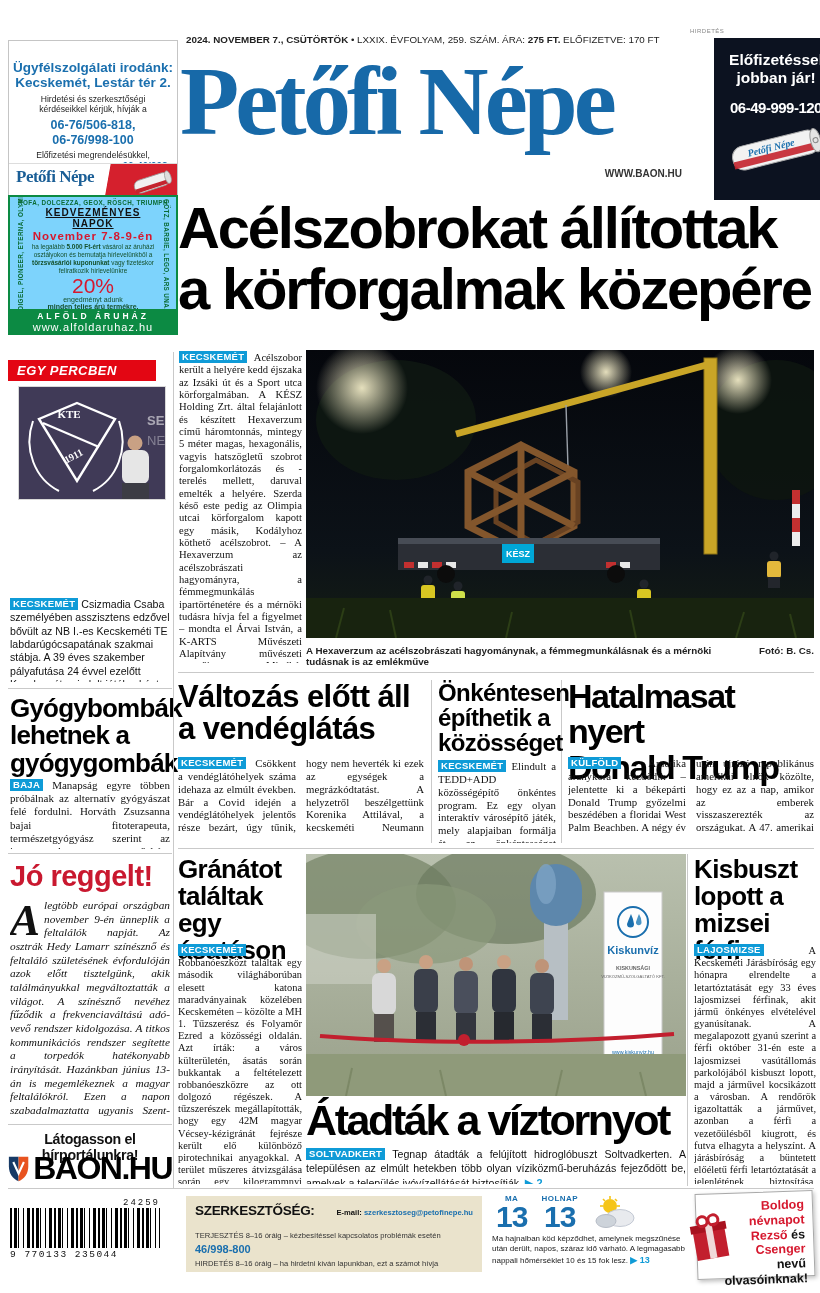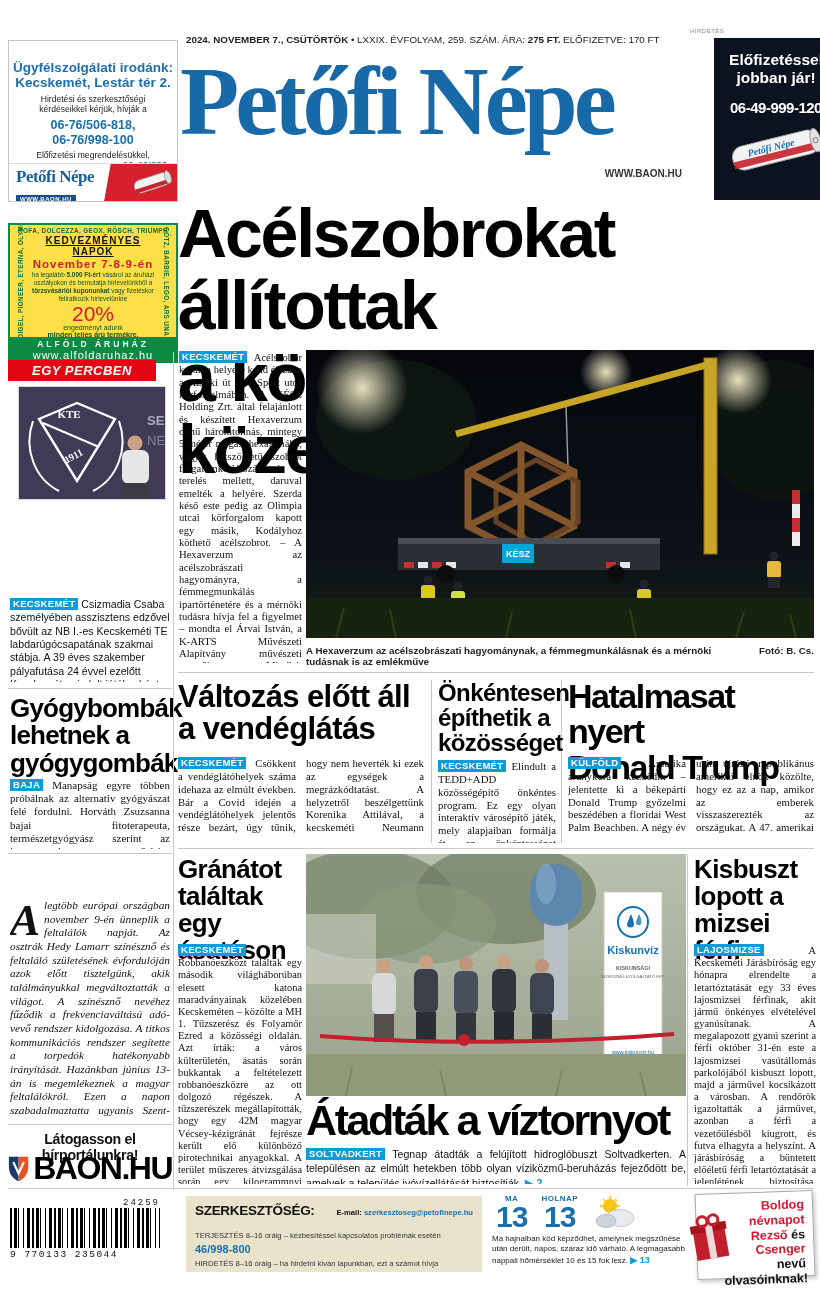--- a/index.html
+++ b/index.html
@@ -26,30 +26,30 @@
   
   #svc { left:8px; top:40px; width:170px; height:162px; border:1px solid #c5c5c5; text-align:center; overflow:hidden; }
   #svc .t { color:#1a6fae; font-size:13.5px; font-weight:bold; line-height:1.1; }
   #svc .s { font-size:8.6px; color:#222; line-height:1.25; }
   #svc .ph { color:#1a6fae; font-size:12.5px; font-weight:bold; line-height:1.15; }
   #svc-logo { position:absolute; bottom:0; left:0; width:100%; height:38px;
     background:linear-gradient(100deg,#ffffff 58%,#d5202d 58.5%); border-top:1px solid #ddd; text-align:left; }
   #svc-logo .pn { color:#1a5e96; font-family:"Liberation Serif", serif; font-weight:bold; font-size:17px; margin:3px 0 0 7px; letter-spacing:-0.5px; }
   #svc-logo .u { display:inline-block; background:#1a4f8a; color:#fff; font-size:6px; font-weight:bold; padding:1px 4px; margin-left:7px; letter-spacing:.5px; }
   
-  #alfold { left:8px; top:223px; width:170px; height:140px; background:#fde047; border:2px solid #0c8a43; overflow:hidden; }
+  #alfold { left:8px; top:195px; width:170px; height:140px; background:#7dd3fc; border:2px solid #0c8a43; overflow:hidden; }
   #alfold .edge { color:#0b6b35; font-weight:bold; font-size:6.3px; letter-spacing:.4px; white-space:nowrap; }
   #alfold .mid { position:absolute; left:14px; right:14px; top:10px; text-align:center; }
   
   #subad { left:714px; top:38px; width:124px; height:162px; background:#0c1220; color:#fff; text-align:center; overflow:hidden; }
   
   #masthead { left:180px; top:40px; width:505px; height:150px; color:#1769a8;
     font-family:"Liberation Serif", serif; font-weight:bold; font-size:97px; letter-spacing:-4px; line-height:1.28; white-space:nowrap; }
   
-  #leadh { left:178px; top:197px; width:640px; font-size:68px; font-weight:bold; letter-spacing:-2.2px; line-height:1.06; color:#000; }
+  #leadh { left:178px; top:197px; width:640px; font-size:58px; font-weight:bold; letter-spacing:-2.2px; line-height:1.06; color:#000; }
   
   .rail-h { font-weight:bold; letter-spacing:-0.8px; line-height:1.05; color:#000; }
   #morning-body { font-style:italic; }
   #morning-body .cap { float:left; font-size:45px; line-height:.82; font-weight:bold; padding:3px 4px 0 0; }
   
   .photo { display:block; }
   .caption { font-size:9.8px; font-weight:bold; color:#222; }
   
   #beige { left:186px; top:1196px; width:296px; height:76px; background:#eae3cc; padding:7px 9px; overflow:hidden; }
   .blueph { color:#1a6fae; font-weight:bold; }
@@ -124,21 +124,21 @@
         <circle cx="93" cy="26" r="2.5" fill="none" stroke="#888"></circle>
       </g>
     </svg>
   </div>
 
   <div id="leadh" class="abs">
     <div>Acélszobrokat állítottak</div>
     <div>a körforgalmak közepére</div>
   </div>
 
-  <div class="abs" style="left:8px;top:360px;width:148px;height:21px;background:#e30613;color:#fff;font-weight:bold;font-style:italic;font-size:13px;line-height:21px;padding-left:24px;letter-spacing:.5px">EGY PERCBEN</div>
+  <div class="abs" style="left:8px;top:360px;width:148px;height:21px;background:#e30613;color:#fff;font-weight:bold;font-style:italic;font-size:13px;line-height:21px;padding-left:9px;letter-spacing:.5px">EGY PERCBEN</div>
 
   <div class="abs" style="left:18px;top:386px;width:148px;height:114px;border:1px solid #d8d8d8;background:#3f3a56">
     <svg width="146" height="112" viewBox="0 0 146 112">
       <rect width="146" height="112" fill="#403a57"></rect>
       <text x="128" y="38" font-size="13" font-weight="bold" fill="#fff" opacity=".55" font-family="Liberation Sans, sans-serif">SE</text>
       <text x="128" y="58" font-size="13" fill="#fff" opacity=".35" font-family="Liberation Sans, sans-serif">NE</text>
       <polygon points="58,16 96,32 58,94 20,32" fill="none" stroke="#fff" stroke-width="2.4"></polygon>
       <line x1="24" y1="36" x2="80" y2="60" stroke="#fff" stroke-width="2"></line>
       <text x="50" y="31" text-anchor="middle" font-size="11" font-weight="bold" fill="#fff" font-family="Liberation Serif, serif">KTE</text>
       <text x="56" y="72" text-anchor="middle" font-size="10" font-weight="bold" fill="#fff" transform="rotate(-28 56 72)" font-family="Liberation Serif, serif">1911</text>
@@ -158,20 +158,21 @@
 
   <div class="hr" style="left:8px;top:688px;width:164px;height:1px"></div>
   <div class="abs rail-h" style="left:10px;top:695px;width:162px;font-size:26px">Gyógybombák lehetnek a gyógygombák</div>
   <div class="abs body-col serif just" style="left:10px;top:779px;width:160px;height:70px;font-size:11px;line-height:1.2">
     <span class="kicker">BAJA</span>
     <span>Manapság egyre többen próbálnak az alternatív gyógyászat felé fordulni. Horváth Zsuzsanna bajai fitoterapeuta, természetgyógyász szerint az immunrendszer erősítése vitaminokkal, immunstimulánsokkal is megoldható. A gyógygombák is segíthetnek a bajokon.</span>
     
   </div>
 
   <div class="hr" style="left:8px;top:853px;width:164px;height:1px"></div>
+  <div class="abs" style="left:10px;top:860px;width:162px;font-size:29px;font-weight:bold;color:#c9182f;letter-spacing:-0.5px">Jó reggelt!</div>
   <div id="morning-body" class="abs body-col serif just" style="left:10px;top:899px;width:160px;height:218px;font-size:11.3px;line-height:1.21">
     <span class="cap">A</span>
     <span>legtöbb európai országban november 9-én ünneplik a feltalálók napját. Az osztrák Hedy Lamarr színésznő és feltaláló születésének évfordulóján azok előtt tisztelgünk, akik találmányukkal megváltoztatták a világot. A színésznő nevéhez fűződik a frekvenciaváltású adó-vevő rendszer kidolgozása. A titkos kommunikációs rendszer segítette a torpedók hatékonyabb irányítását. Hazánkban június 13-án is megemlékeznek a magyar feltalálókról. Ezen a napon szabadalmaztatta ugyanis Szent-Györgyi Albert a C-vitamin-tartalmú termékek előállítására szolgáló módszerét. A Nobel-díjas tudós mellett még nagyon sok magyar feltalálóra lehetünk büszkék. Újságíróként Bíró Lászlót, a golyóstoll feltalálóját emelném ki.</span>
     
   </div>
 
   <div class="hr" style="left:8px;top:1124px;width:164px;height:1px"></div>
   <div class="abs b" style="left:8px;top:1131px;width:164px;text-align:center;font-size:14.2px;letter-spacing:-0.3px">Látogasson el hírportálunkra!</div>
   <div class="abs" style="left:8px;top:1150px;width:164px;display:flex;align-items:center;justify-content:center;gap:4px">
     <svg width="24" height="30" viewBox="0 0 24 30">

